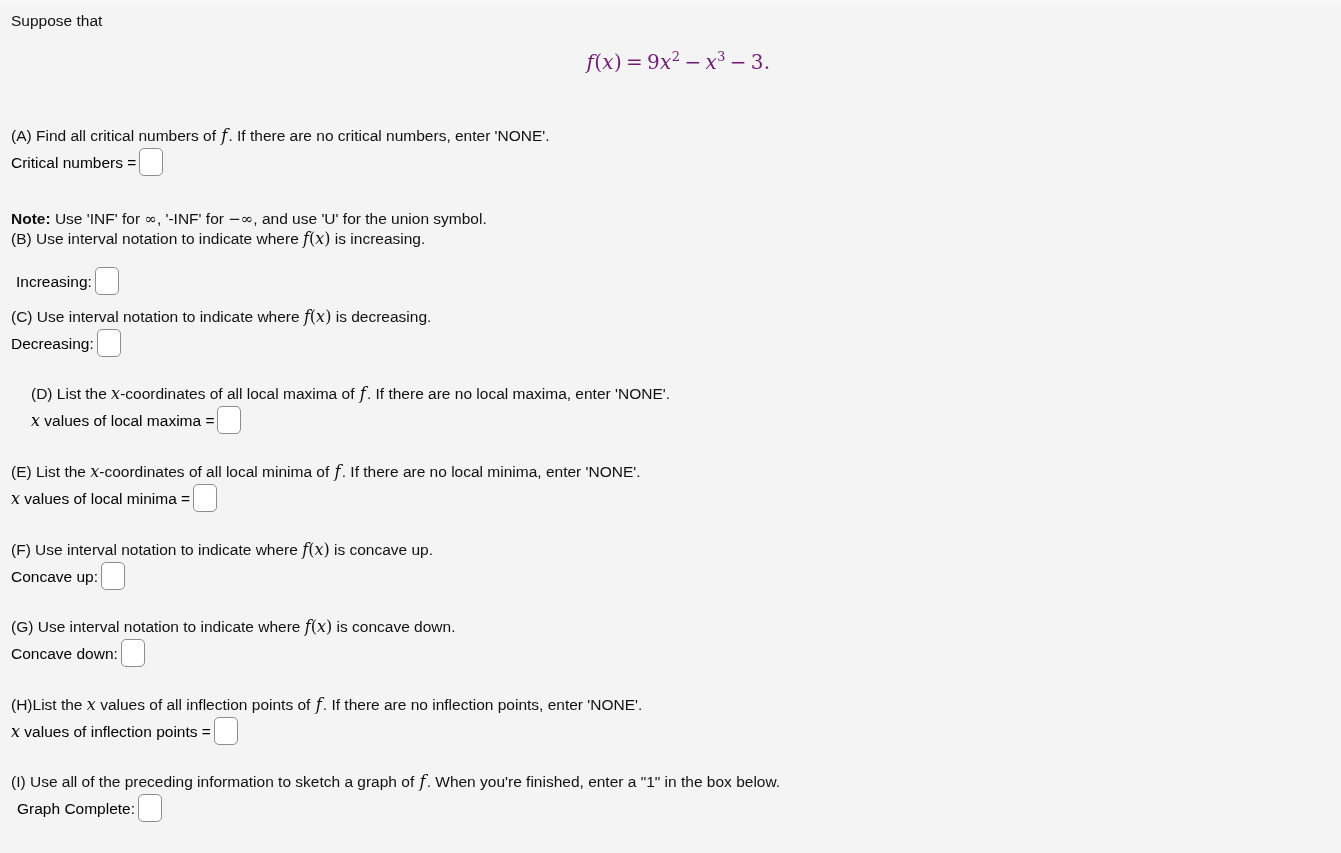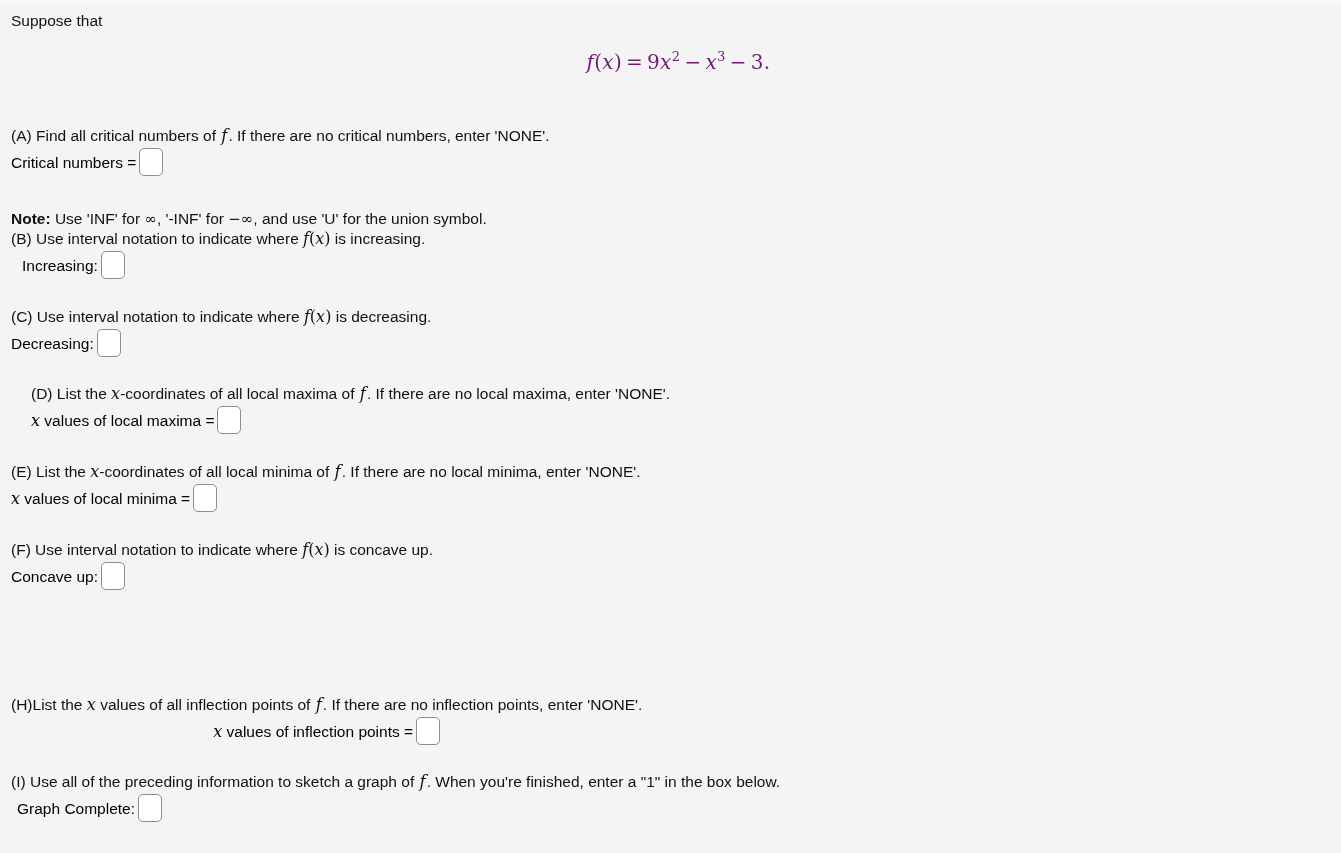--- a/index.html
+++ b/index.html
@@ -148,21 +148,21 @@
     <div class="line pad-left"><span>(A) Find all critical numbers of </span><span class="mi-f">f</span><span>. If there are no critical numbers, enter 'NONE'.</span></div>
     <div class="answer-row" style="padding-left:11px;">
       <span class="answer-label">Critical numbers =</span>
       <input class="ansbox" type="text" value="" style="">
     </div>
   </div>
 
   <div class="abs" style="left:0; top:204px;">
     <div class="line pad-left" style="margin-top:5px;"><b class="note">Note:</b><span> Use 'INF' for </span><span class="inf">∞</span><span>, '-INF' for </span><span class="inf">−∞</span><span>, and use 'U' for the union symbol.</span></div>
     <div class="line pad-left"><span>(B) Use interval notation to indicate where </span><span class="mfn">f<span class="paren">(</span>x<span class="paren">)</span></span><span> is increasing.</span></div>
-    <div class="answer-row" style="padding-left:22px; margin-top:0;">
+    <div class="answer-row" style="padding-left:16px; margin-top:16px;">
       <span class="answer-label">Increasing:</span>
       <input class="ansbox" type="text" value="" style="">
     </div>
   </div>
 
   <div class="abs" style="left:0; top:307px;">
     <div class="line pad-left"><span>(C) Use interval notation to indicate where </span><span class="mfn">f<span class="paren">(</span>x<span class="paren">)</span></span><span> is decreasing.</span></div>
     <div class="answer-row" style="padding-left:11px;">
       <span class="answer-label">Decreasing:</span>
       <input class="ansbox" type="text" value="" style="">
@@ -186,24 +186,31 @@
   </div>
 
   <div class="abs" style="left:0; top:540px;">
     <div class="line pad-left"><span>(F) Use interval notation to indicate where </span><span class="mfn">f<span class="paren">(</span>x<span class="paren">)</span></span><span> is concave up.</span></div>
     <div class="answer-row" style="padding-left:11px;">
       <span class="answer-label">Concave up:</span>
       <input class="ansbox" type="text" value="" style="">
     </div>
   </div>
 
+  <div class="abs" style="left:0; top:617px;">
+    <div class="line pad-left"><span>(G) Use interval notation to indicate where </span><span class="mfn">f<span class="paren">(</span>x<span class="paren">)</span></span><span> is concave down.</span></div>
+    <div class="answer-row" style="padding-left:11px;">
+      <span class="answer-label">Concave down:</span>
+      <input class="ansbox" type="text" value="" style="">
+    </div>
+  </div>
 
   <div class="abs" style="left:0; top:695px;">
     <div class="line pad-left"><span>(H)List the </span><span class="mi">x</span><span> values of all inflection points of </span><span class="mi-f">f</span><span>. If there are no inflection points, enter 'NONE'.</span></div>
-    <div class="answer-row" style="padding-left:11px;justify-content:center;">
+    <div class="answer-row" style="padding-left:11px;">
       <span class="answer-label"><span class="mi">x</span><span> values of inflection points =</span></span>
       <input class="ansbox" type="text" value="" style="">
     </div>
   </div>
 
   <div class="abs" style="left:0; top:772px;">
     <div class="line pad-left"><span>(I) Use all of the preceding information to sketch a graph of </span><span class="mi-f">f</span><span>. When you're finished, enter a "1" in the box below.</span></div>
     <div class="answer-row" style="padding-left:17px;">
       <span class="answer-label">Graph Complete:</span>
       <input class="ansbox" type="text" value="" style="">

